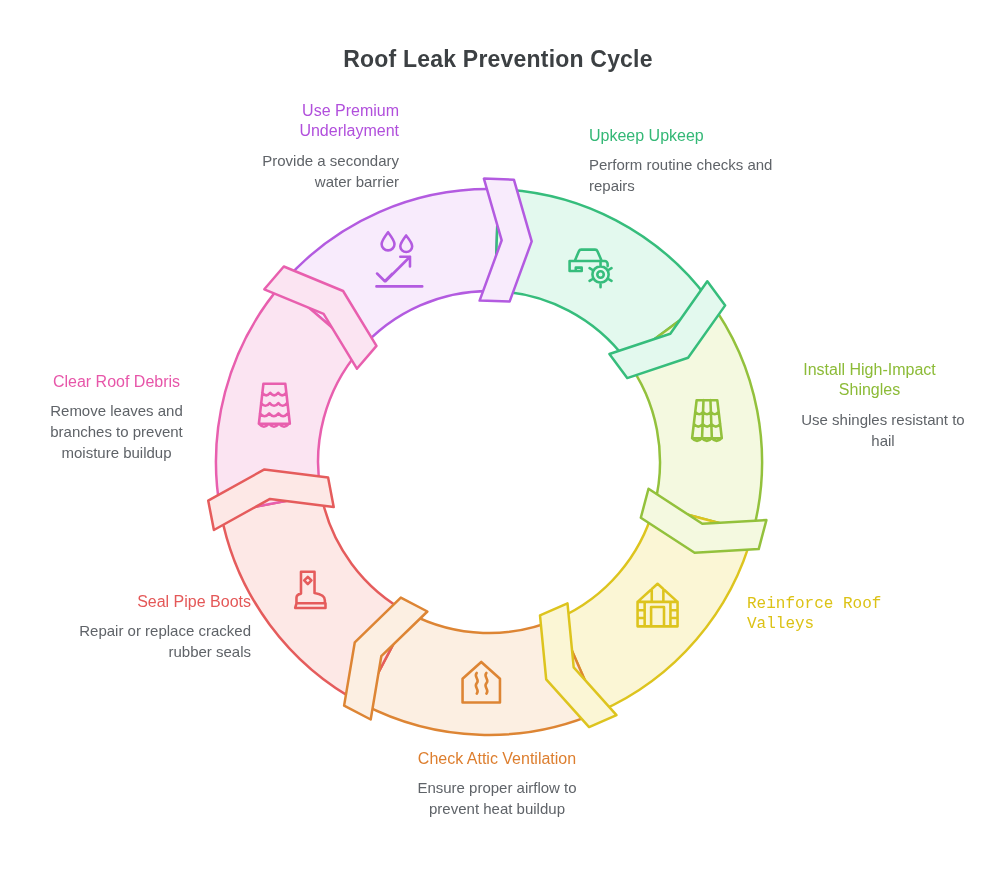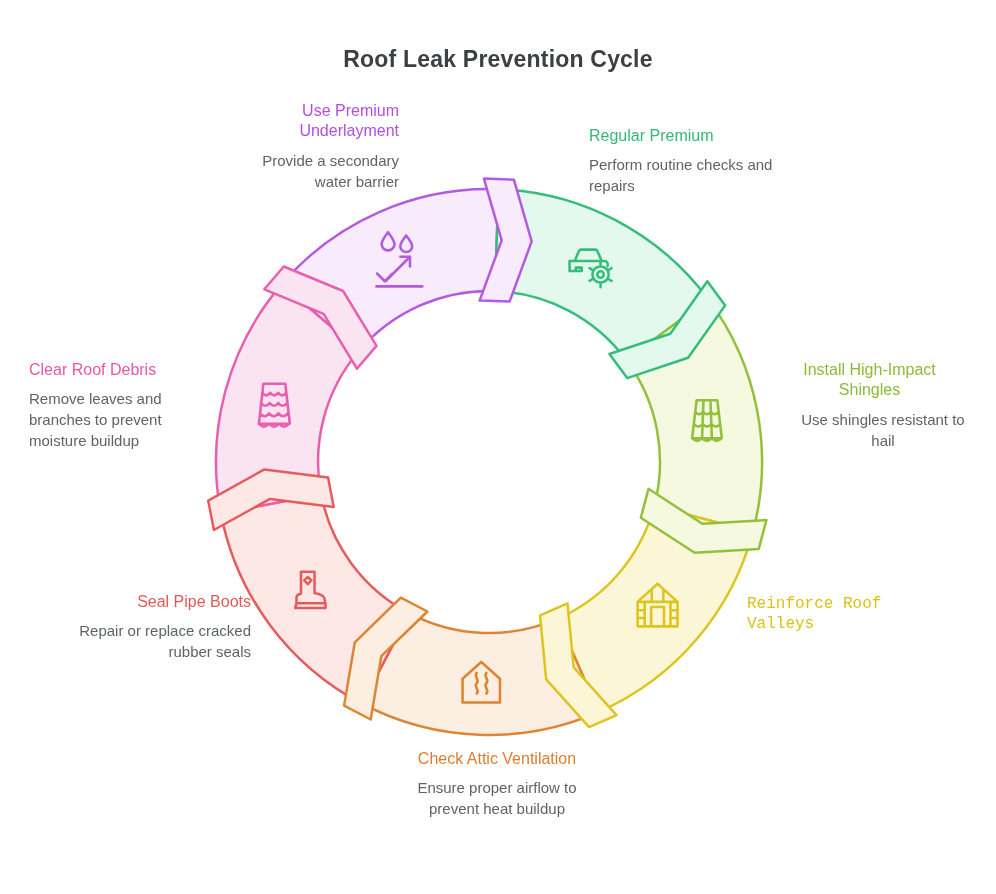--- a/index.html
+++ b/index.html
@@ -12,21 +12,21 @@
   .lb h2{font-size:16px;font-weight:400;margin:0 0 9px;line-height:1.28;}
   .lb p{font-size:15px;color:#5f6368;margin:0;line-height:1.38;}
   .tb0{top:101px;right:597px;width:175px;text-align:right;}
   .tb1{top:126px;left:589px;width:185px;text-align:left;}
   .tb2{top:360px;left:792px;width:182px;text-align:center;}
   .tb2 h2{max-width:155px;}
   .tb3{top:594px;left:747px;width:158px;text-align:left;}
   .tb4{top:749px;left:392px;width:210px;text-align:center;}
   .tb4 h2{max-width:160px;margin-left:auto;margin-right:auto;}
   .tb5{top:592px;right:745px;width:175px;text-align:right;}
-  .tb6{top:360px;right:792px;width:175px;text-align:left;}
+  .tb6{top:372px;right:792px;width:175px;text-align:center;}
 </style>
 </head>
 <body>
 
 <div id="page">
 
   <div id="title">Roof Leak Prevention Cycle</div>
 
   <svg id="cycle-svg" width="996" height="894" viewBox="0 0 996 894">
       <path d="M 281.6 284.4 A 273 273 0 0 1 498.5 189.2 L 495.0 291.1 A 171 171 0 0 0 359.1 350.8 Z" fill="#f8ebfc" stroke="#b35be0" stroke-width="2.5" stroke-linejoin="round"></path>
@@ -64,21 +64,21 @@
       <g transform="translate(243.4 374.1) scale(1.29)" fill="none" stroke="#e85fae" stroke-width="2" stroke-linecap="round" stroke-linejoin="round">
         <path d="M15.5 7.5 H32.5 L36 38.5 H12 Z M14.6 14.5 q3.1 4 6.2 0 q3.1 4 6.2 0 q3.1 4 6.2 0 M13.7 22.5 q3.35 4.2 6.7 0 q3.35 4.2 6.7 0 q3.35 4.2 6.7 0 M12.8 30.5 q3.6 4.3 7.2 0 q3.6 4.3 7.2 0 q3.6 4.3 7.2 0 M12 38.5 q3.9 4.5 7.8 0 q3.9 4.5 7.8 0 q3.9 4.5 7.8 0"></path>
       </g>
     </svg>
 
   <div class="lb tb0">
     <h2 style="color: rgb(177, 79, 220);">Use Premium Underlayment</h2>
     <p>Provide a secondary water barrier</p>
   </div>
   <div class="lb tb1">
-    <h2 style="color: rgb(52, 184, 118);">Regular Premium</h2>
+    <h2 style="color: rgb(52, 184, 118);">Upkeep Upkeep</h2>
     <p>Perform routine checks and repairs</p>
   </div>
   <div class="lb tb2">
     <h2 style="color: rgb(140, 187, 55);">Install High-Impact Shingles</h2>
     <p>Use shingles resistant to hail</p>
   </div>
   <div class="lb tb3">
     <h2 style="color: rgb(220, 194, 22); font-family: Liberation Mono, monospace;">Reinforce Roof Valleys</h2>
   </div>
   <div class="lb tb4">

